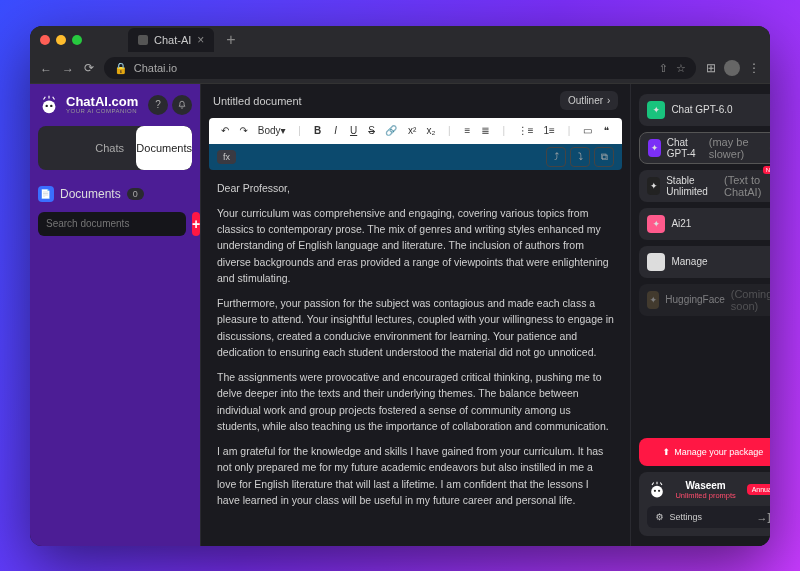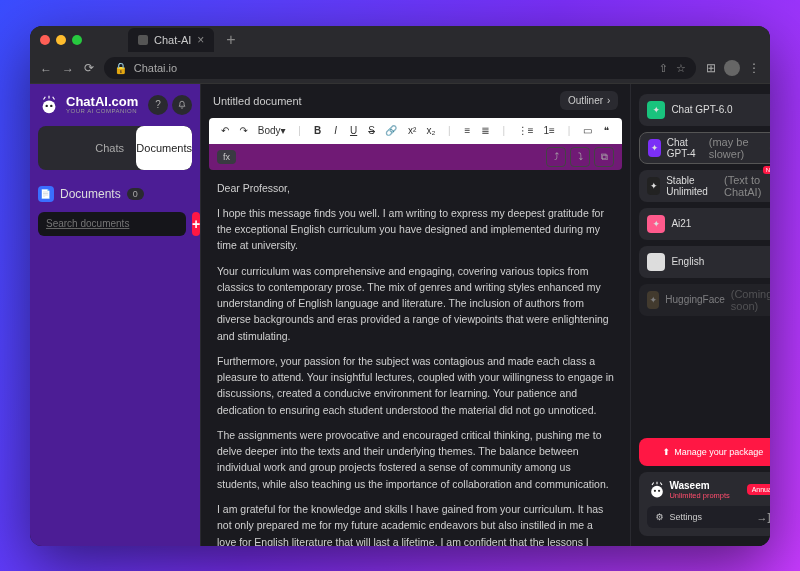--- a/index.html
+++ b/index.html
@@ -51,47 +51,47 @@
 .brand-sub { font-size: 6px; color: #999; letter-spacing: 0.5px; }
 .brand-right { margin-left:auto; display:flex; gap:4px; }
 .brand-btn { width:20px; height:20px; border-radius:50%; background:#2a2a30; color:#aaa; display:flex; align-items:center; justify-content:center; font-size:10px; cursor:pointer; }
 .tabs { display: flex; background: #2a2a30; border-radius: 8px; overflow: hidden; height: 44px; padding-left: 45px; }
 .tabbtn { flex:1; display:flex; align-items:center; justify-content:center; font-size:11px; color:#aaa; cursor:pointer; }
 .tabbtn.active { background:#fff; color:#222; border-radius:8px; }
 .section-head { display:flex; align-items:center; gap:6px; color:#ddd; font-size:12px; margin-top:6px; }
 .section-head .doc-icon { width:16px; height:16px; background:#3a6fff; border-radius:4px; display:flex; align-items:center; justify-content:center; color:#fff; font-size:9px; }
 .section-head .count { background:#2a2a30; border-radius:8px; padding:1px 6px; font-size:9px; color:#aaa; }
 .search-row { display:flex; gap:6px; align-items:center; }
-.search-input { flex:1; background:#15151a; border:none; height:24px; border-radius:6px; padding:0 8px; color:#666; font-size:10px; outline:none;text-decoration:underline; }
+.search-input { flex:1; background:#15151a; border:none; height:24px; border-radius:6px; padding:0 8px; color:#666; font-size:10px; outline:none; }
 .add-btn { width:24px; height:24px; background:#ff1744; border-radius:6px; color:#fff; display:flex; align-items:center; justify-content:center; cursor:pointer; font-size:14px; font-weight:bold; }
 
 .main { flex:1; background:#1a1a1f; display:flex; flex-direction:column; border-left:1px solid #2a2a30; border-right:1px solid #2a2a30; }
 .doc-header { height:34px; display:flex; align-items:center; padding:0 12px; gap:8px; color:#ccc; font-size:11px; }
 .outliner-btn { margin-left:auto; background:#2a2a30; border-radius:6px; padding:4px 8px; display:flex; align-items:center; gap:4px; font-size:10px; color:#ccc; cursor:pointer; }
 .toolbar { background:#fff; height:26px; display:flex; align-items:center; padding:0 8px; gap:2px; border-radius:4px 4px 0 0; margin:0 8px; }
 .tbtn { padding:2px 4px; font-size:10px; color:#333; cursor:pointer; display:flex; align-items:center; justify-content:center; min-width:16px; }
 .tbtn.sep { color:#ccc; padding:0 2px; }
-.markdown-row { background:#701a75; height:26px; margin:0 8px; display:flex; align-items:center; padding:4px 8px; gap:8px; border-radius:0 0 4px 4px; }
+.markdown-row { background:#0c4a6e; height:26px; margin:0 8px; display:flex; align-items:center; padding:4px 8px; gap:8px; border-radius:0 0 4px 4px; }
 .md-badge { background:#3a3a42; border-radius:4px; padding:2px 6px; font-size:9px; color:#ccc; }
 .md-right { margin-left:auto; display:flex; gap:4px; }
 .md-btn { width:20px; height:20px; border:1px solid #444; border-radius:4px; display:flex; align-items:center; justify-content:center; color:#aaa; font-size:10px; cursor:pointer; }
 .doc-body { flex:1; overflow-y:auto; padding:10px 16px; color:#d0d0d0; font-size:10.5px; line-height:1.55; }
 .doc-body p { margin-bottom:9px; }
 
 .rightbar { width:180px; background:#1a1a1f; display:flex; flex-direction:column; padding:10px 8px; gap:6px; }
 .model { background:#2a2a30; border-radius:8px; height:32px; display:flex; align-items:center; padding:0 8px; gap:6px; color:#ddd; font-size:10px; cursor:pointer; position:relative; }
 .model.selected { border:1px solid #555; }
 .model-icon { width:18px; height:18px; border-radius:4px; display:flex; align-items:center; justify-content:center; font-size:9px; }
 .model .hint { font-size:11px; color:#888; }
 .model .new-badge { position:absolute; top:-4px; right:4px; background:#ff1744; color:#fff; font-size:6px; padding:1px 3px; border-radius:3px; }
 .model .check { margin-left:auto; color:#ccc; font-size:11px; }
 .rightbar .spacer { flex:1; }
 .package-btn { background:#ff1744; color:#fff; border-radius:8px; height:28px; display:flex; align-items:center; justify-content:center; font-size:9px; gap:4px; cursor:pointer; }
 .user-card { background:#2a2a30; border-radius:8px; padding:8px; display:flex; flex-direction:column; gap:6px; }
-.user-row { display:flex; align-items:center; gap:2px; }
+.user-row { display:flex; align-items:center; gap:8px;text-align:center; }
 .user-avatar { width:20px; height:20px; }
 .user-name { font-size:10px; color:#fff; font-weight:600; }
 .user-sub { font-size:7.5px; color:#ff4d6d; }
 .plan-badge { margin-left:auto; background:#ff1744; color:#fff; font-size:7px; padding:2px 5px; border-radius:4px; }
 .settings-row { display:flex; align-items:center; gap:6px; background:#1f1f26; border-radius:6px; padding:5px 8px; font-size:9px; color:#ccc; cursor:pointer; }
 .settings-row .logout { margin-left:auto; color:#aaa; font-size:11px; cursor:pointer; }
 
 svg { display:block; }
 </style>
 </head>
@@ -213,21 +213,20 @@
         <span class="md-badge">fx</span>
         <div class="md-right">
           <div class="md-btn">⤴</div>
           <div class="md-btn">⤵</div>
           <div class="md-btn">⧉</div>
         </div>
       </div>
 
       <div class="doc-body">
         <p>Dear Professor,</p>
-        <p>I hope this message finds you well. I am writing to express my deepest gratitude for the exceptional English curriculum you have designed and implemented during my time at university.</p>
         <p>Your curriculum was comprehensive and engaging, covering various topics from classics to contemporary prose. The mix of genres and writing styles enhanced my understanding of English language and literature. The inclusion of authors from diverse backgrounds and eras provided a range of viewpoints that were enlightening and stimulating.</p>
         <p>Furthermore, your passion for the subject was contagious and made each class a pleasure to attend. Your insightful lectures, coupled with your willingness to engage in discussions, created a conducive environment for learning. Your patience and dedication to ensuring each student understood the material did not go unnoticed.</p>
         <p>The assignments were provocative and encouraged critical thinking, pushing me to delve deeper into the texts and their underlying themes. The balance between individual work and group projects fostered a sense of community among us students, while also teaching us the importance of collaboration and communication.</p>
         <p>I am grateful for the knowledge and skills I have gained from your curriculum. It has not only prepared me for my future academic endeavors but also instilled in me a love for English literature that will last a lifetime. I am confident that the lessons I have learned in your class will be useful in my future career and personal life.</p>
       </div>
     </div>
 
     <div class="rightbar">
       <div id="models">
           <div class="model" style="margin-bottom: 6px;">
@@ -245,21 +244,21 @@
             <span>Stable Unlimited</span> 
             <span class="hint">(Text to ChatAI)</span>
             <span class="new-badge">New!</span>
           </div>
           <div class="model" style="margin-bottom: 6px;">
             <span class="model-icon" style="background:#ff5a8c">✦</span>
             <span>Ai21</span>
           </div>
           <div class="model" style="margin-bottom: 6px;">
             <span class="model-icon" style="background:#ddd">✦</span>
-            <span>English</span>
+            <span>Manage</span>
           </div>
           <div class="model" style="margin-bottom: 6px; opacity: 0.5;">
             <span class="model-icon" style="background:#6b5b3e">✦</span>
             <span>HuggingFace</span> 
             <span class="hint">(Coming soon)</span>
           </div>
         </div>
       <div class="spacer"></div>
       <div class="package-btn">
         <span>⬆</span>

